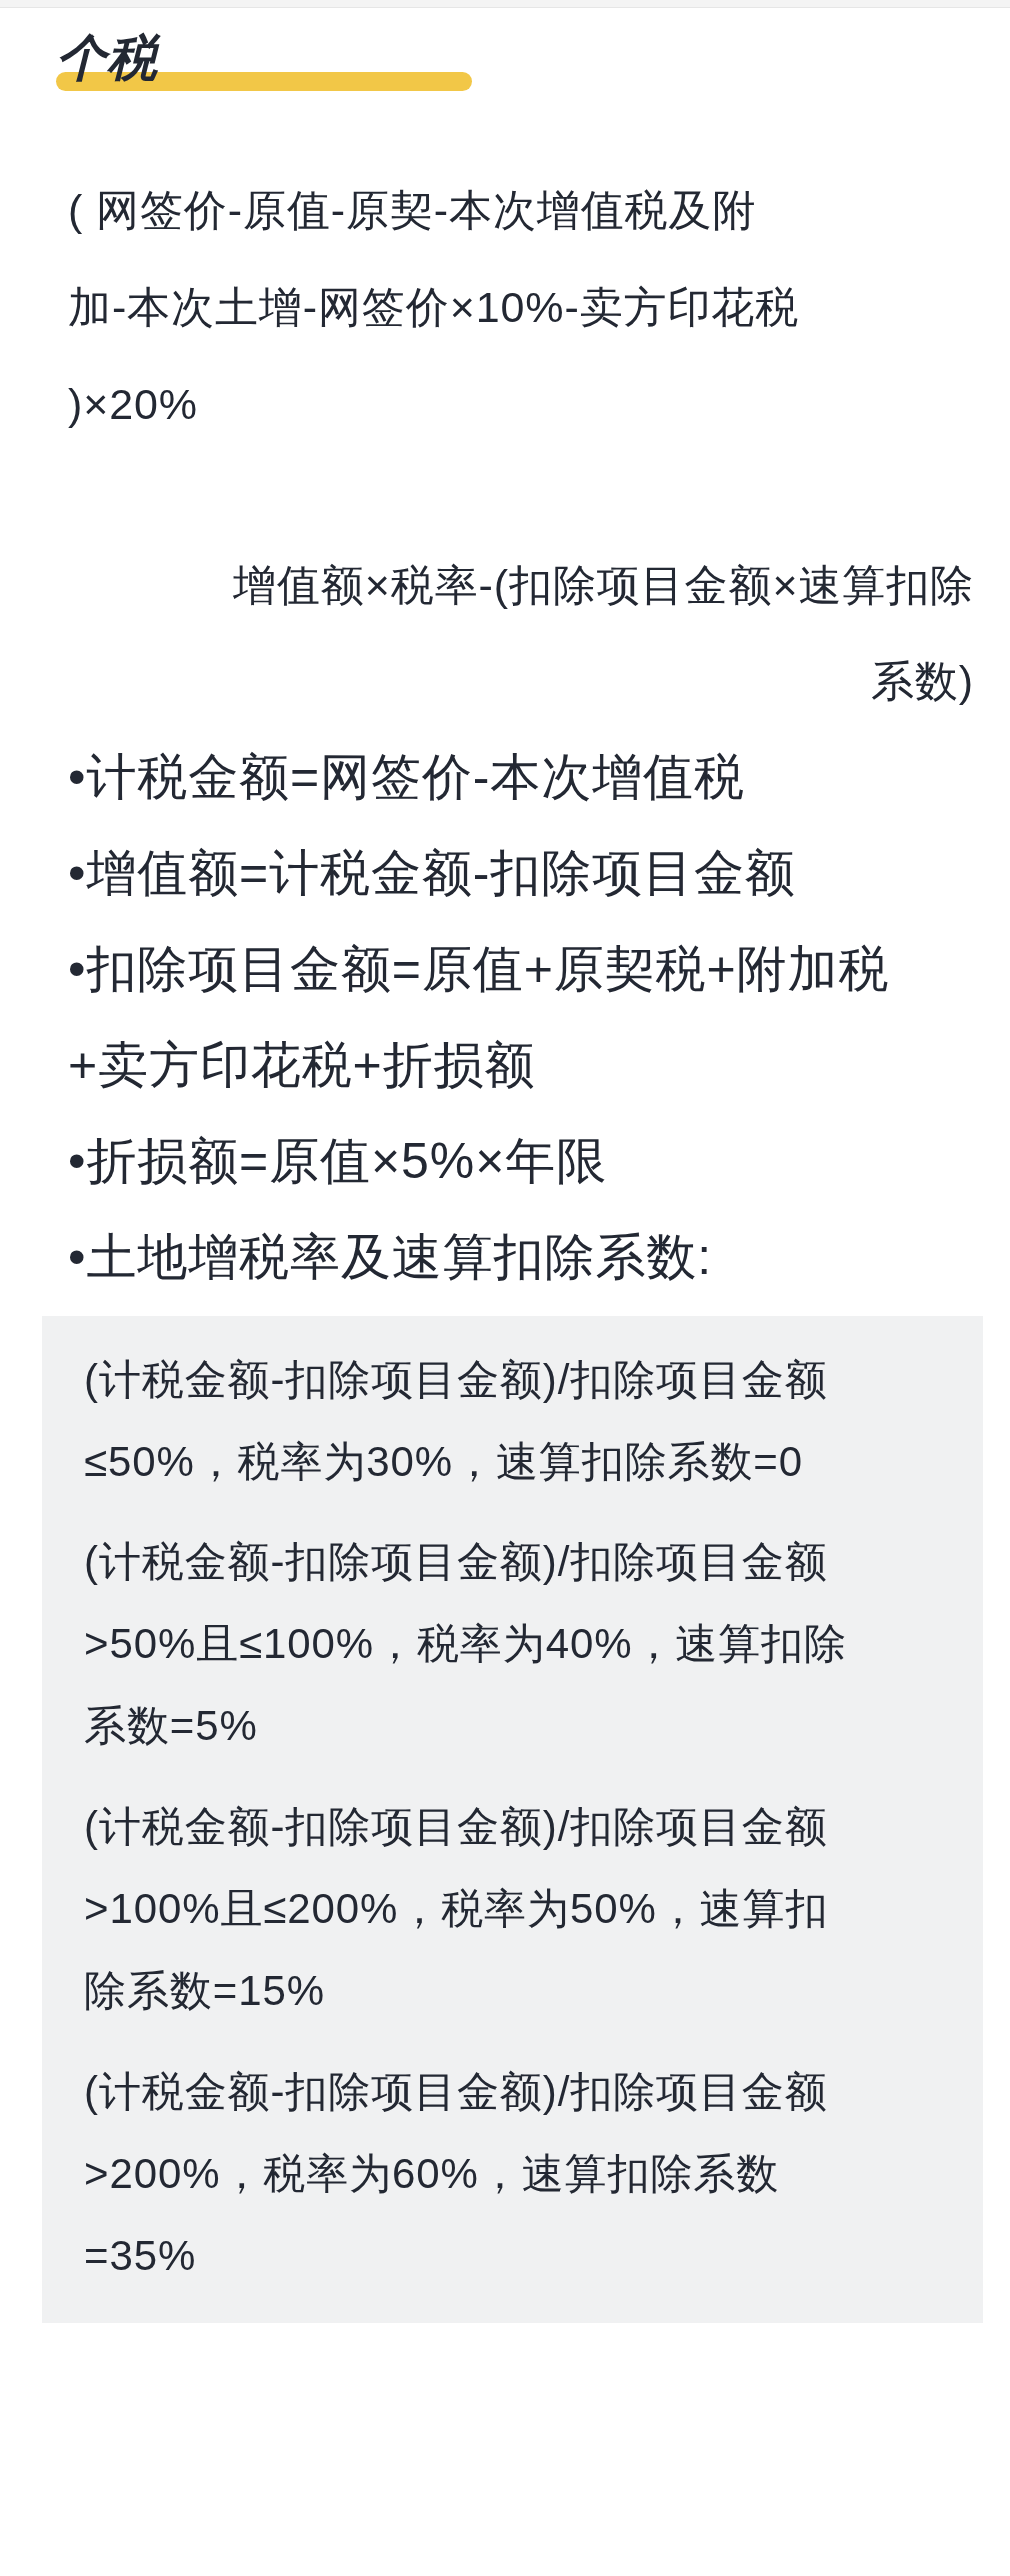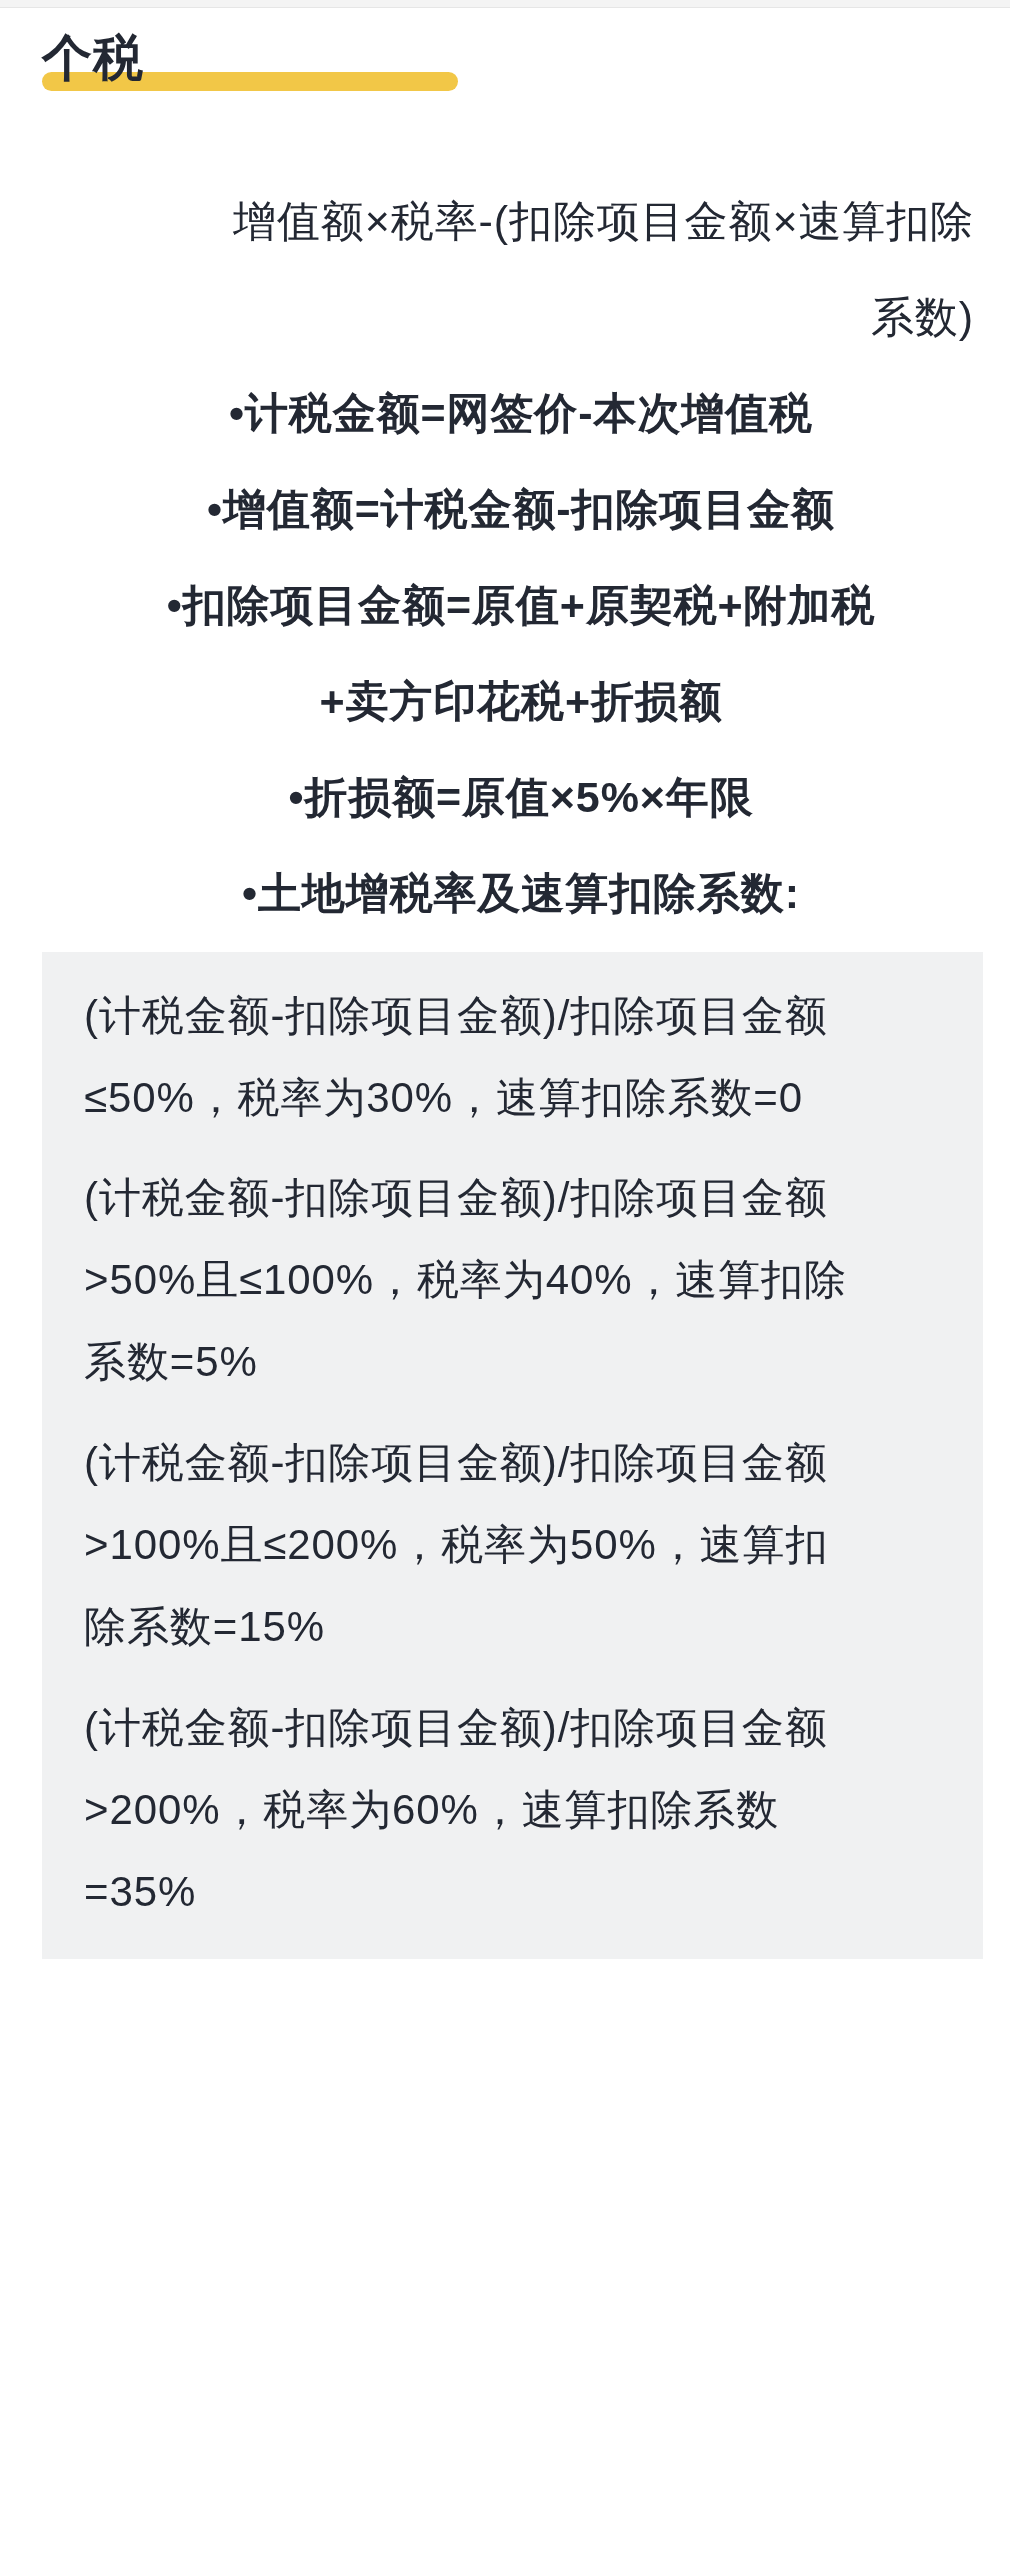--- a/index.html
+++ b/index.html
@@ -21,23 +21,24 @@
     color: var(--text);
   }
   .top-strip {
     width: 1011px;
     height: 8.4px;
     background: var(--strip_bg);
     border-bottom: 1.9px solid var(--strip_line);
   }
   .section-title {
     position: relative;
-    margin-left: 42px;
+    margin-left: 56px;
     height: 62px;
     width: 926px;
+    font-style: italic;
   }
   .section-title.first { margin-top: 18.7px; }
   .section-title.second { margin-top: 108px; }
   .title-text {
     position: relative;
     z-index: 1;
     font-size: 50px;
     line-height: 62px;
     font-weight: 800;
     letter-spacing: 0.9px;
@@ -56,26 +57,25 @@
     margin: 73px 37px 0 68px;
     font-size: 43px;
     font-weight: 500;
     line-height: 97px;
     white-space: pre-line;
     letter-spacing: 0.9px;
   }
   .formula.second { margin-top: 84px; line-height: 96px; text-align: right; }
   .bullet-list { margin: 0 37px 0 68px; }
   .bullet-item {
-    font-size: 43px;
-    font-weight: 700;
+    font-size: 50px;
+    font-weight: 400;
     line-height: 96px;
     white-space: pre-line;
     letter-spacing: 0.9px;
-    text-align: center;
   }
   .rate-table-box {
     margin: 11.2px 42px 0 42px;
     width: 941px;
     background: var(--box_bg);
     padding: 22.5px 42px 26px 42px;
   }
   .rate-rule {
     font-size: 42px;
     font-weight: 500;
@@ -91,20 +91,23 @@
 
 <div>
 
   <div class="top-strip"></div>
 
   <div>
     <div class="section-title first">
       <span class="title-text">个税</span>
       <span class="title-bar"></span>
     </div>
+    <div class="formula">( 网签价-原值-原契-本次增值税及附
+加-本次土增-网签价×10%-卖方印花税
+)×20%</div>
   </div>
 
   <div>
     <div class="formula second">增值额×税率-(扣除项目金额×速算扣除
 系数)</div>
 
     <div class="bullet-list">
       <div class="bullet-item">•计税金额=网签价-本次增值税</div>
       <div class="bullet-item">•增值额=计税金额-扣除项目金额</div>
       <div class="bullet-item">•扣除项目金额=原值+原契税+附加税

